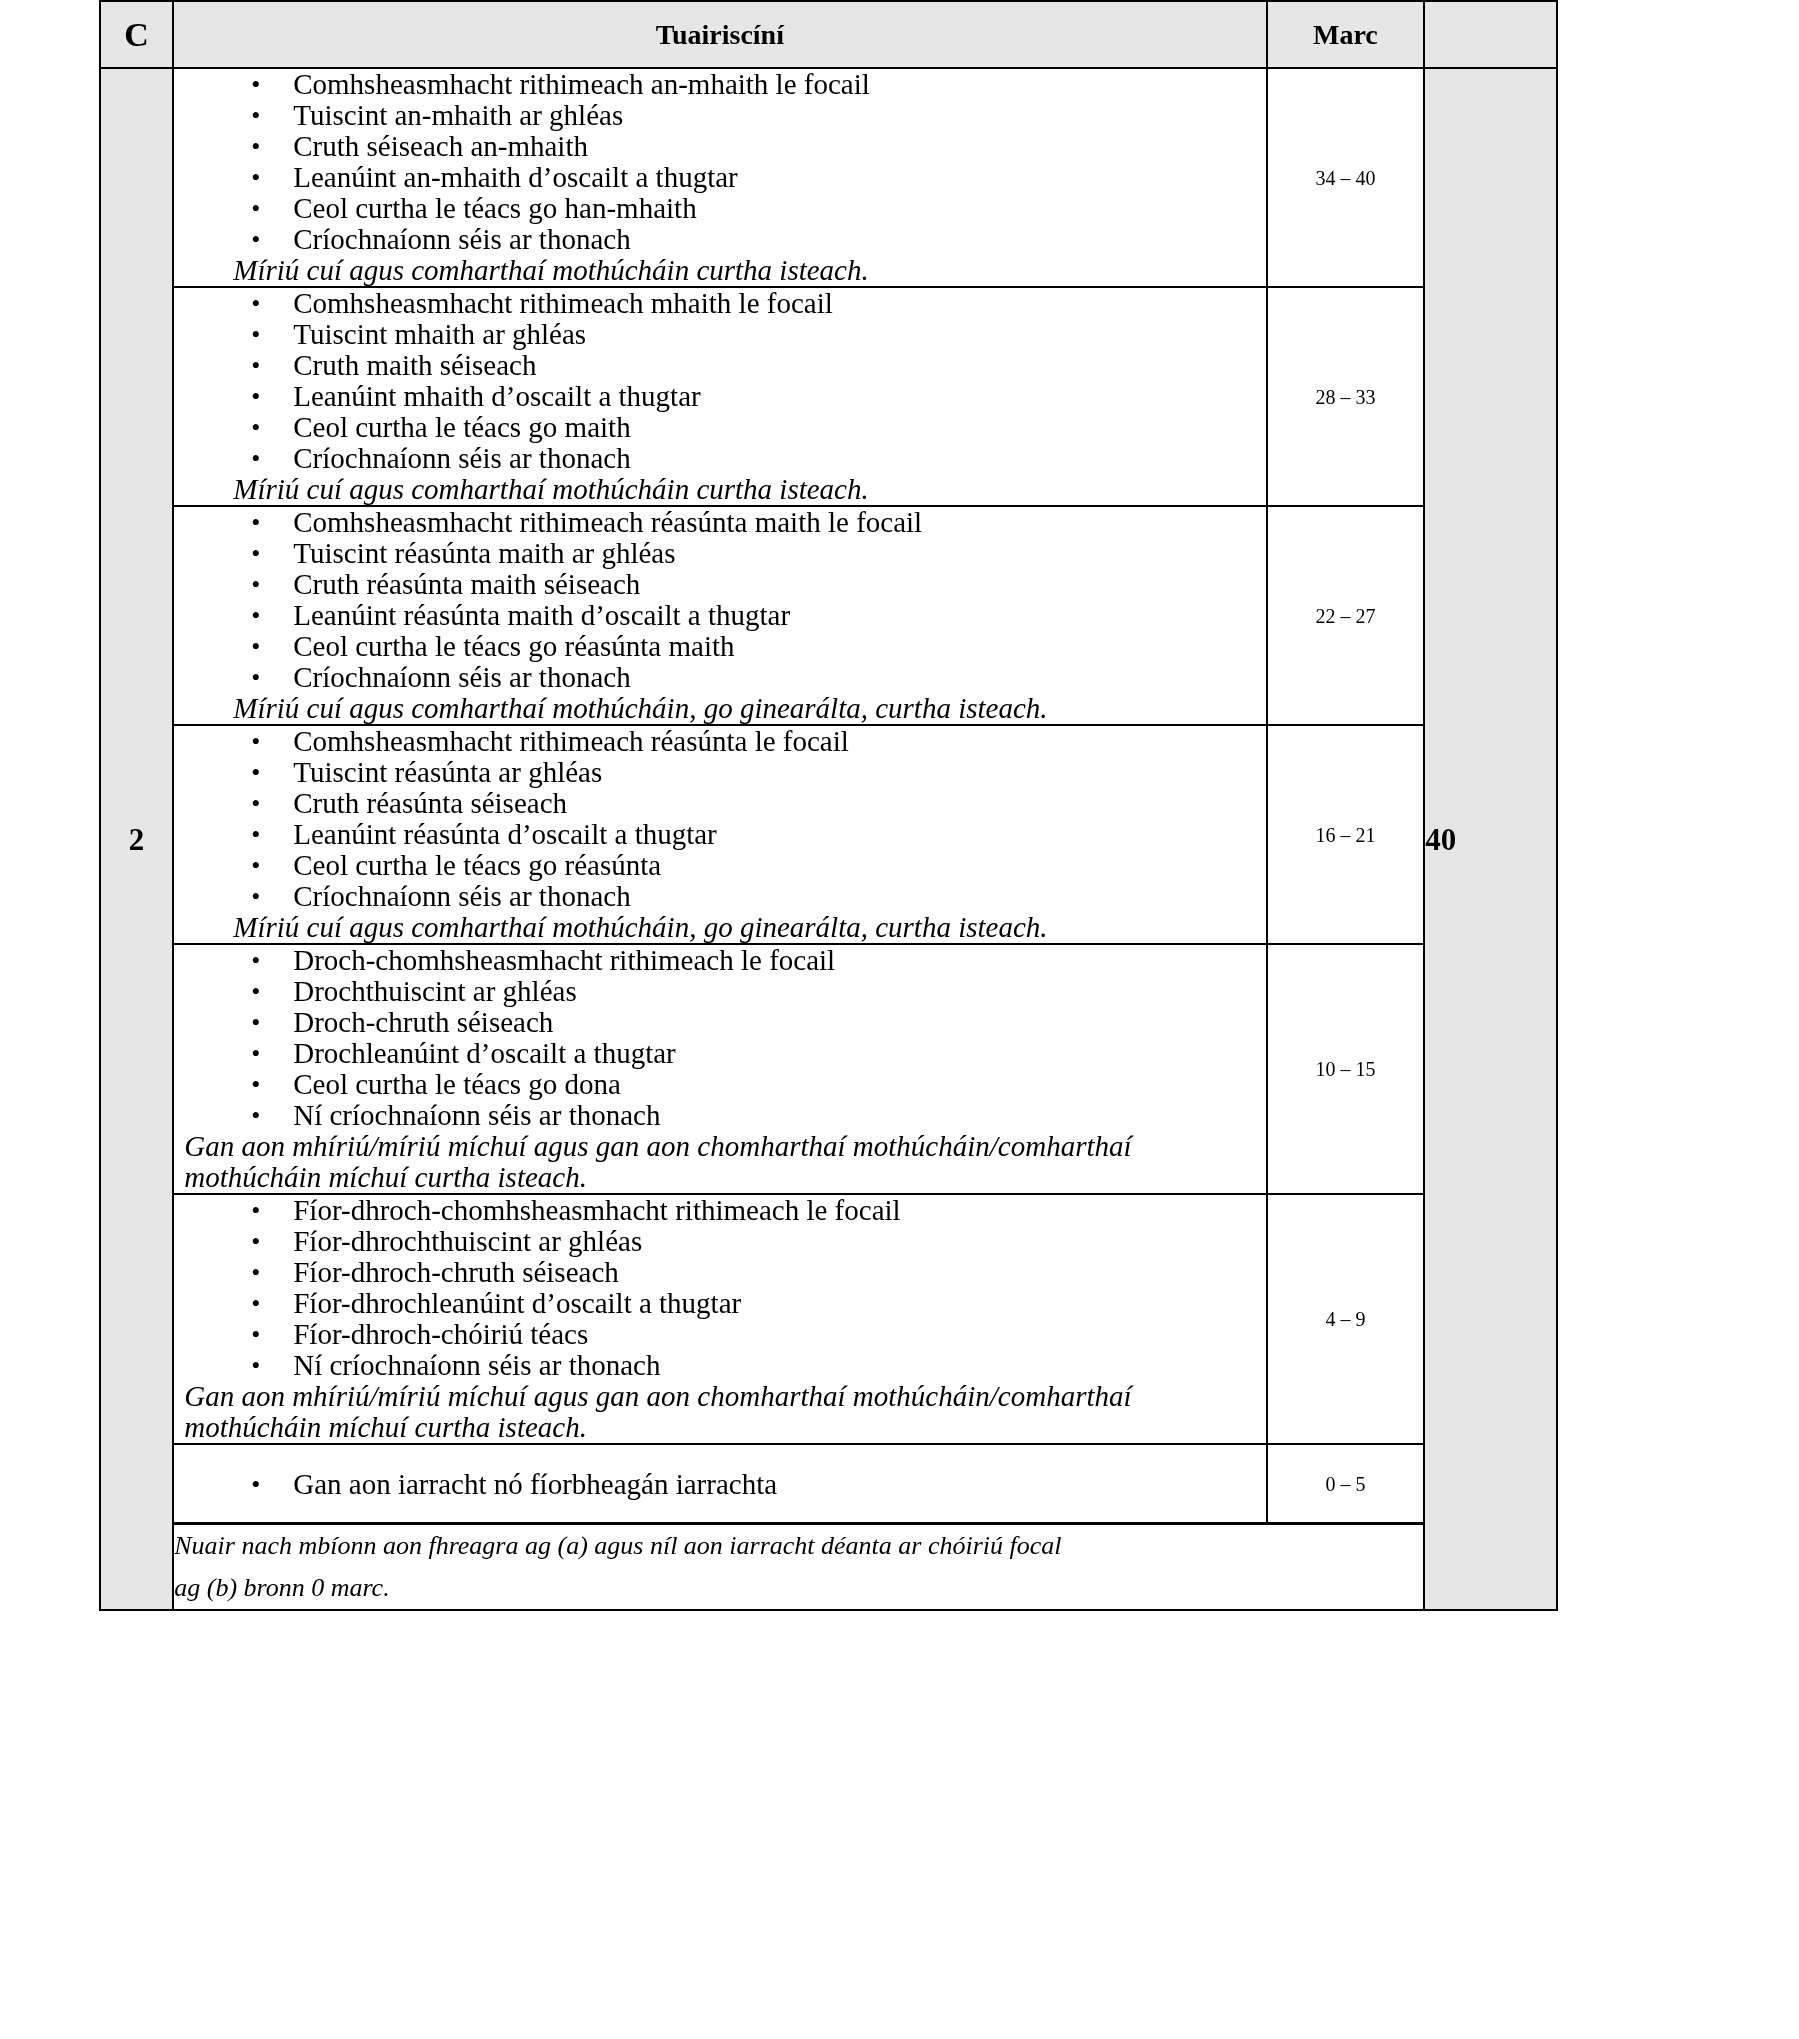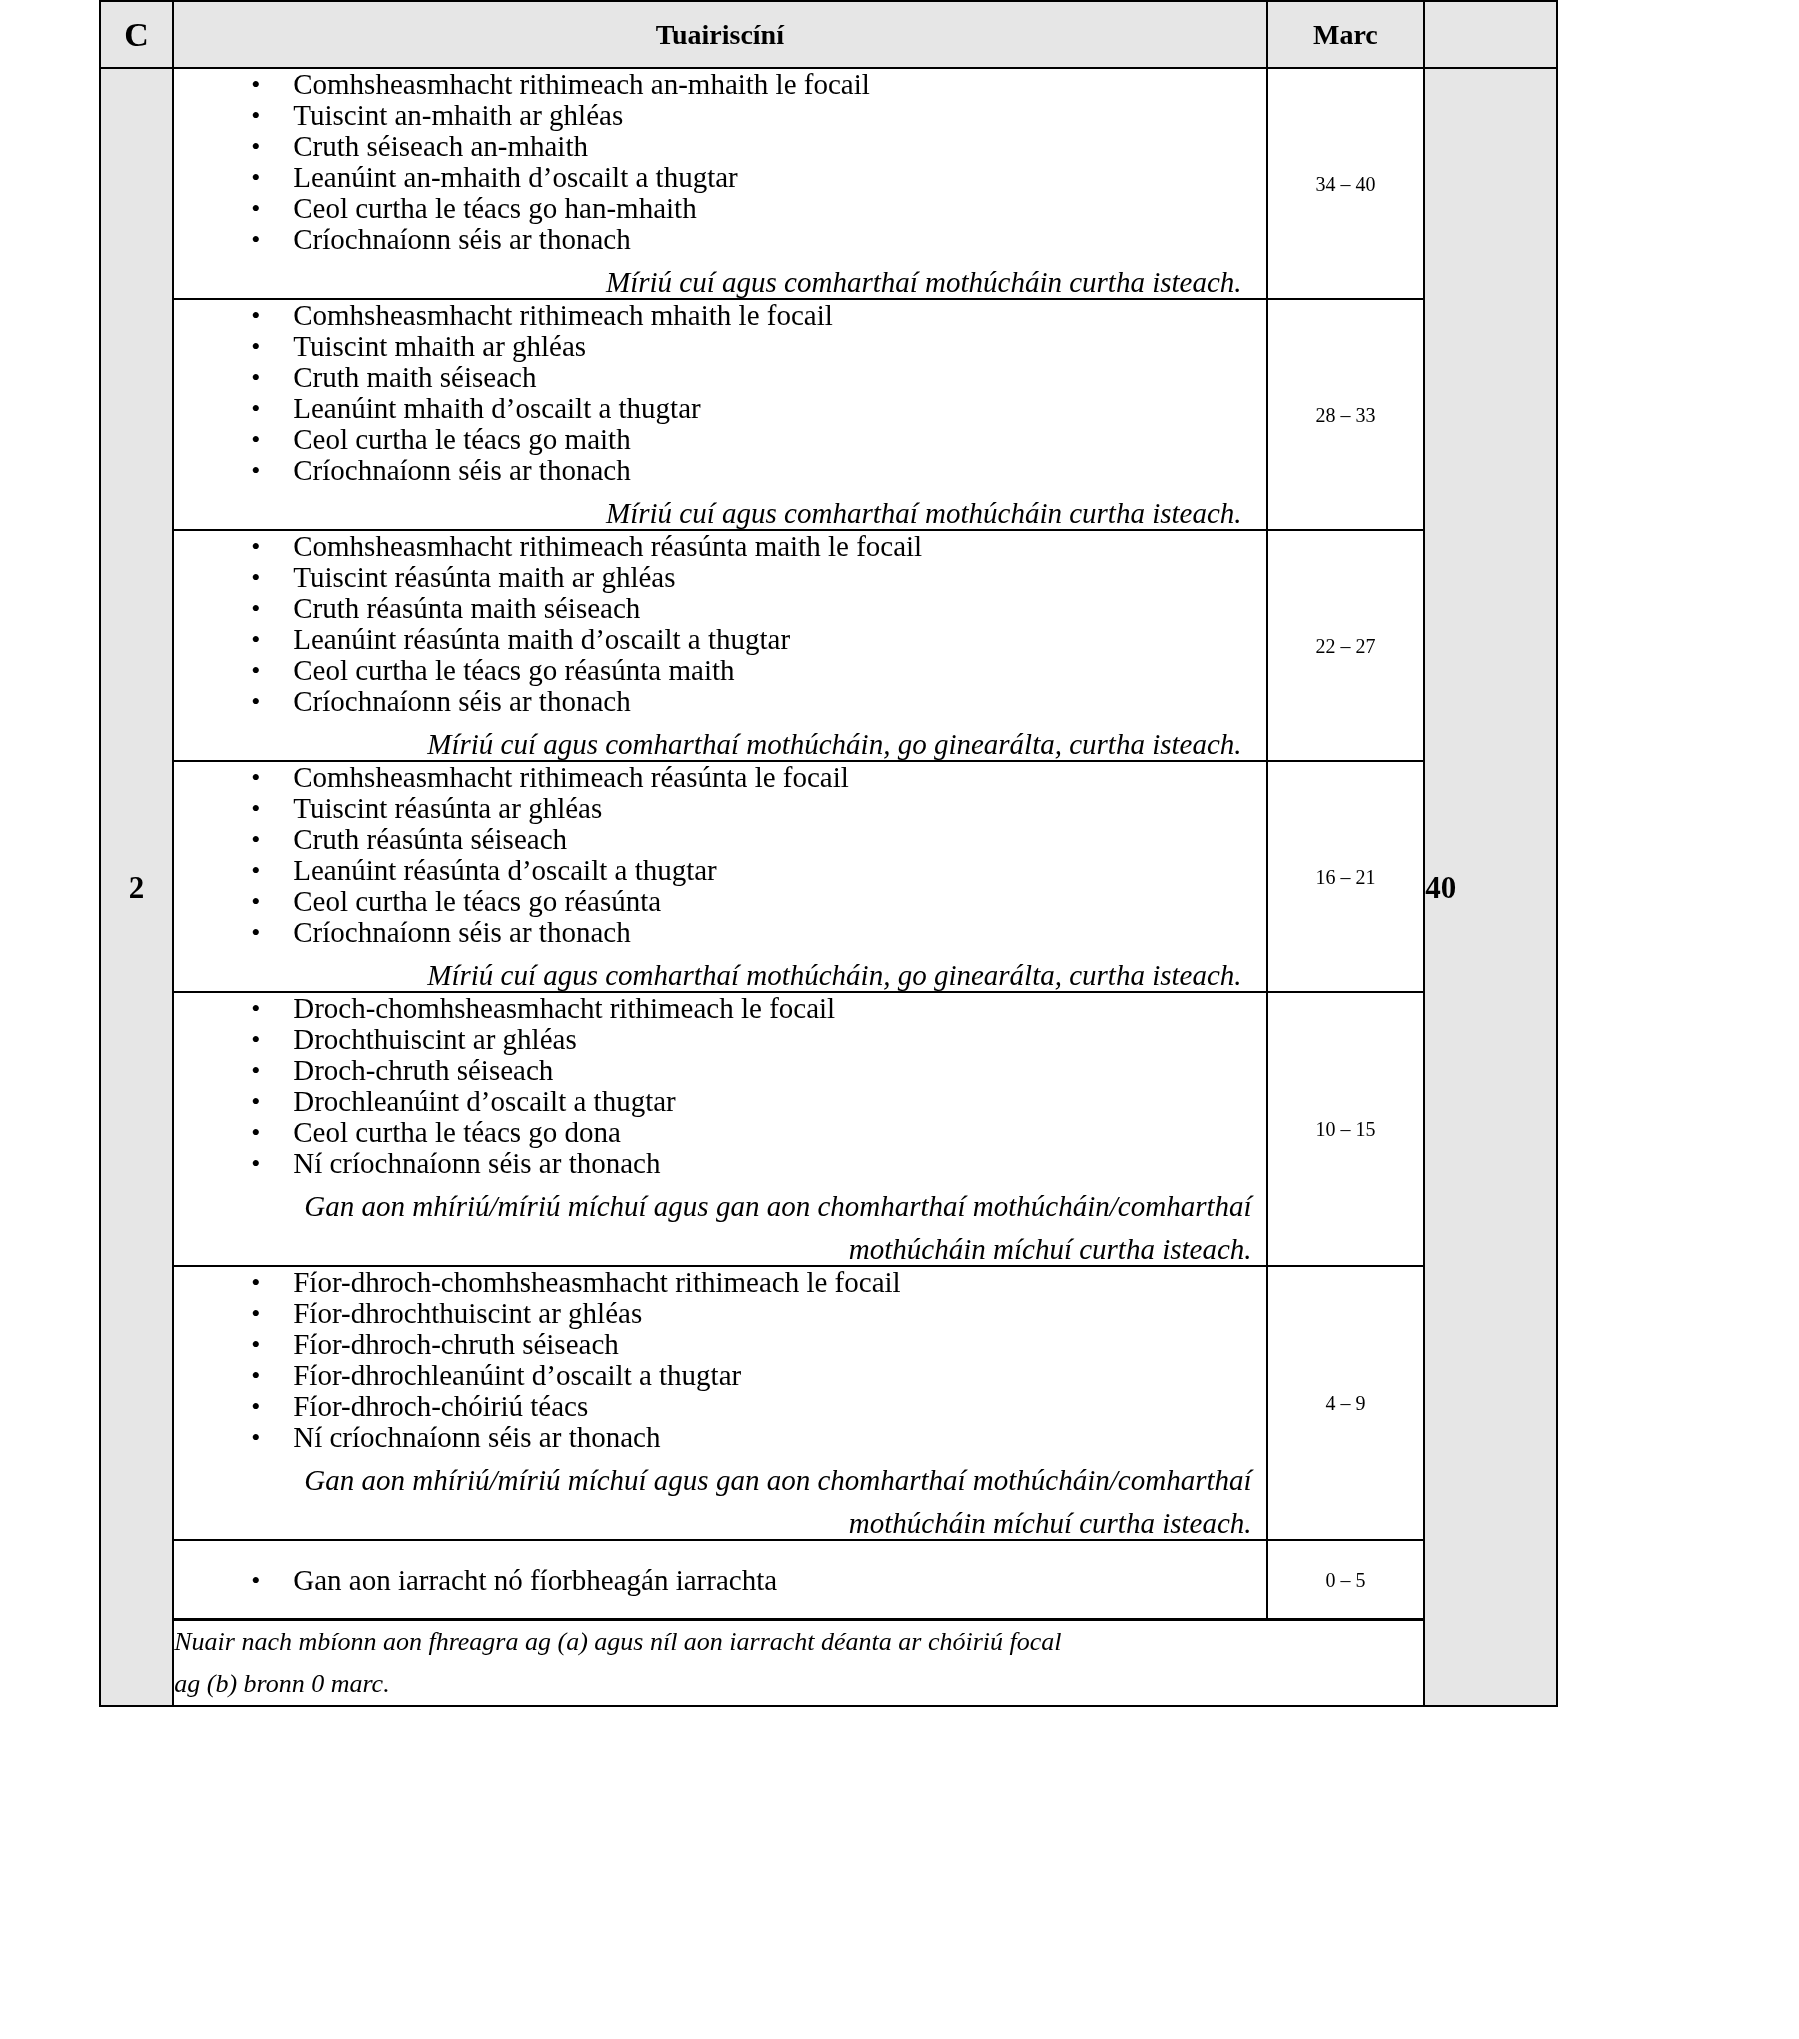--- a/index.html
+++ b/index.html
@@ -105,27 +105,27 @@
   }
   td.desc ul li .bullet {
     position: absolute;
     left: 0;
     top: 0;
     font-size: 26px;
     line-height: 31px;
   }
   td.desc .note {
     font-style: italic;
-    text-align: right;
+    text-align: left;
     padding: 0 24px 0 59px;
     line-height: 31px;
-    margin-top: 12px;
+    margin-top: 0px;
   }
   td.desc .note.wide {
-    padding: 0 14px 0 26px;
+    padding: 0 14px 0 10px;
   }
 
   
   td.marc {
     text-align: center;
     font-size: 20px;
     vertical-align: middle;
   }
 
   

